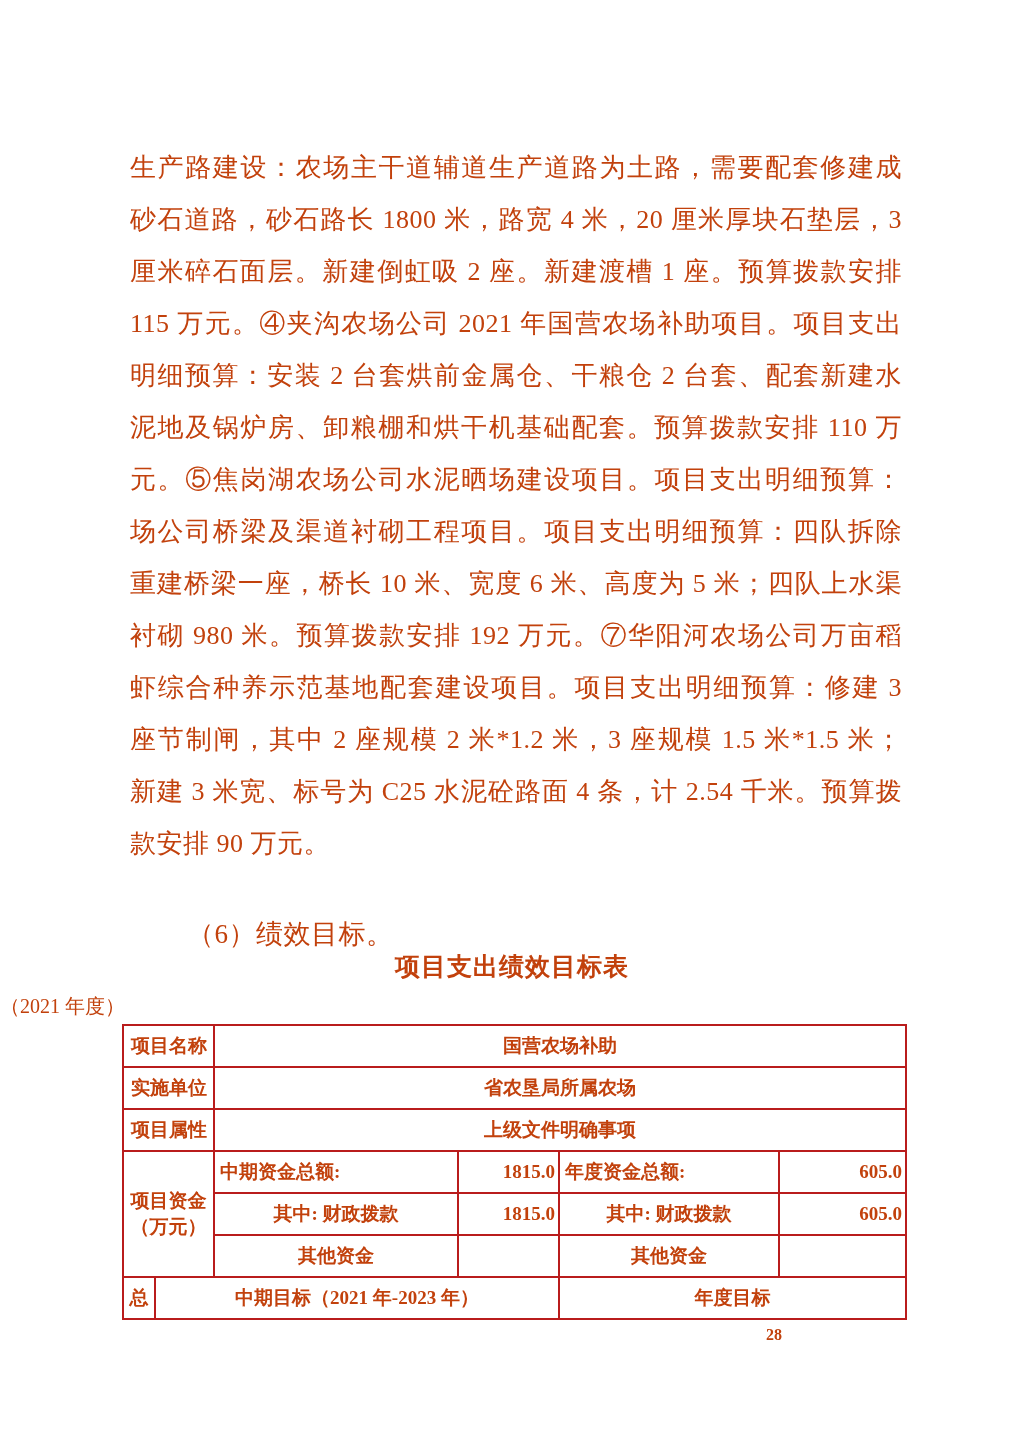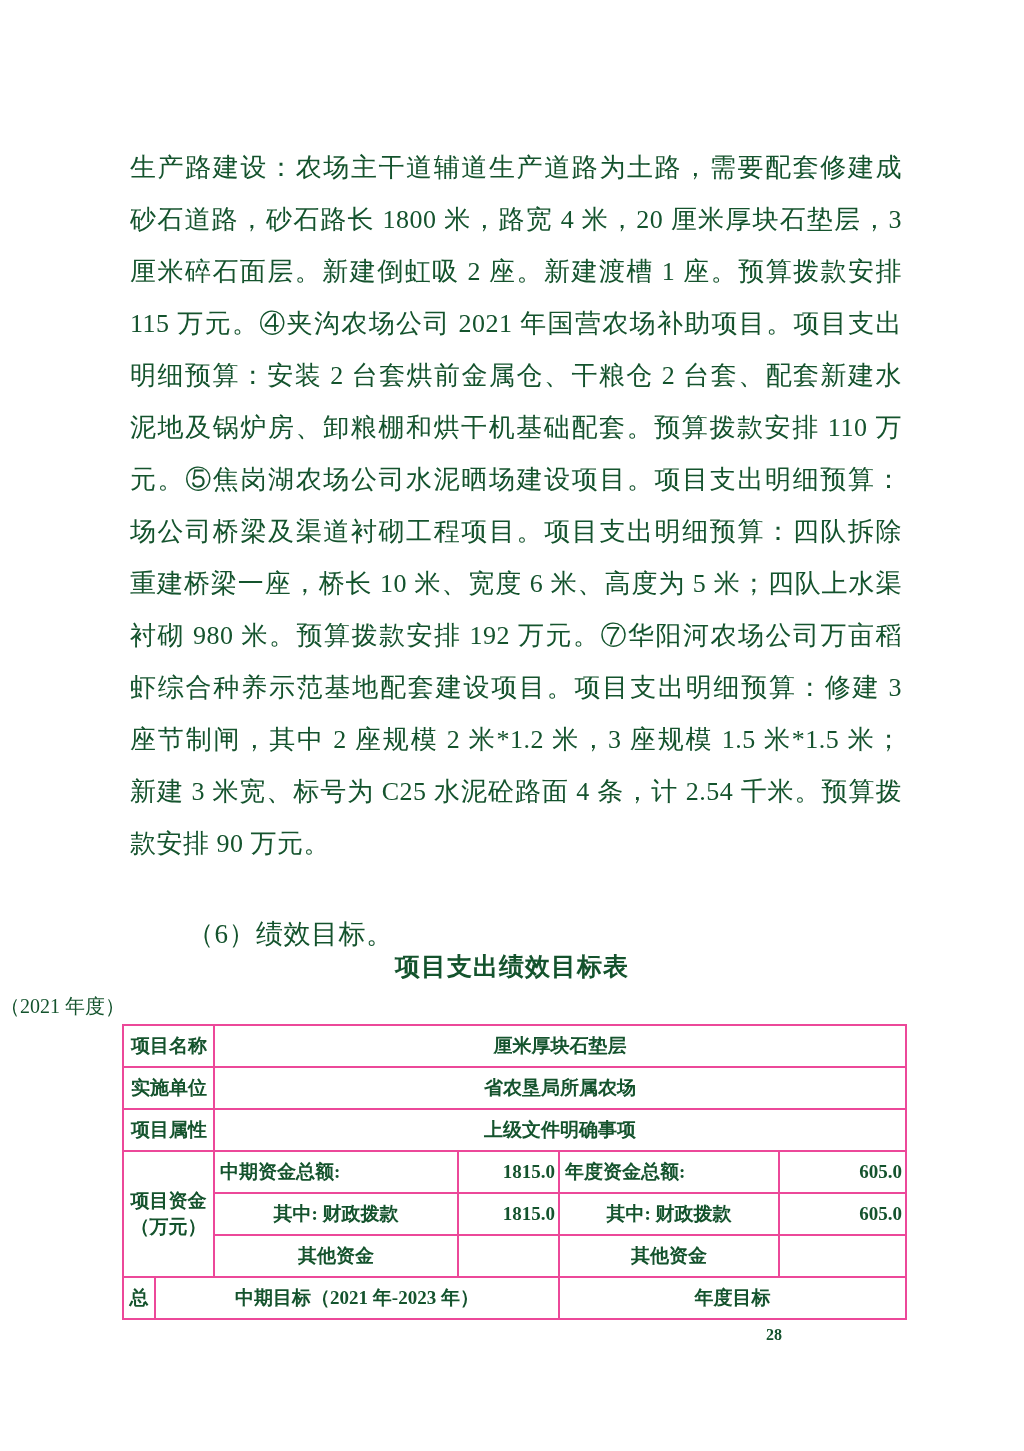--- a/index.html
+++ b/index.html
@@ -5,21 +5,21 @@
   html, body { margin:0; padding:0; }
   body {
     width:1024px; height:1451px;
     background:#f2f2f2;
     font-family:"Liberation Serif","DejaVu Serif",serif;
   }
   .page {
     position:relative;
     width:1024px; height:1451px;
     background:#ffffff;
-    color:#14532d;
+    color:#c2410c;
     overflow:hidden;
     text-decoration:underline;
   }
   
   .body-text {
     position:absolute;
     left:130px; top:142px;
     width:772px;
   }
   .line {
@@ -70,21 +70,21 @@
   }
   
   table.goal-table {
     position:absolute;
     left:122px; top:1024px;
     width:783px;
     border-collapse:collapse;
     table-layout:fixed;
   }
   .goal-table td {
-    border:2px solid #ec4899;
+    border:2px solid #b91c1c;
     height:40px;
     padding:0 4px;
     font-size:19px;
     font-weight:bold;
     overflow:hidden;
     vertical-align:middle;
   }
   .goal-table td.lbl  { text-align:left;  padding-left:7px; }
   .goal-table td.ctr  { text-align:center; }
   .goal-table td.left { text-align:left;  padding-left:5px; }
@@ -129,21 +129,21 @@
       <col style="width:32px">
       <col style="width:59px">
       <col style="width:244px">
       <col style="width:101px">
       <col style="width:220px">
       <col style="width:127px">
     </colgroup>
     <tbody>
       <tr>
         <td colspan="2" class="lbl">项目名称</td>
-        <td colspan="4" class="ctr">厘米厚块石垫层</td>
+        <td colspan="4" class="ctr">国营农场补助</td>
       </tr>
       <tr>
         <td colspan="2" class="lbl">实施单位</td>
         <td colspan="4" class="ctr">省农垦局所属农场</td>
       </tr>
       <tr>
         <td colspan="2" class="lbl">项目属性</td>
         <td colspan="4" class="ctr">上级文件明确事项</td>
       </tr>
       <tr>

